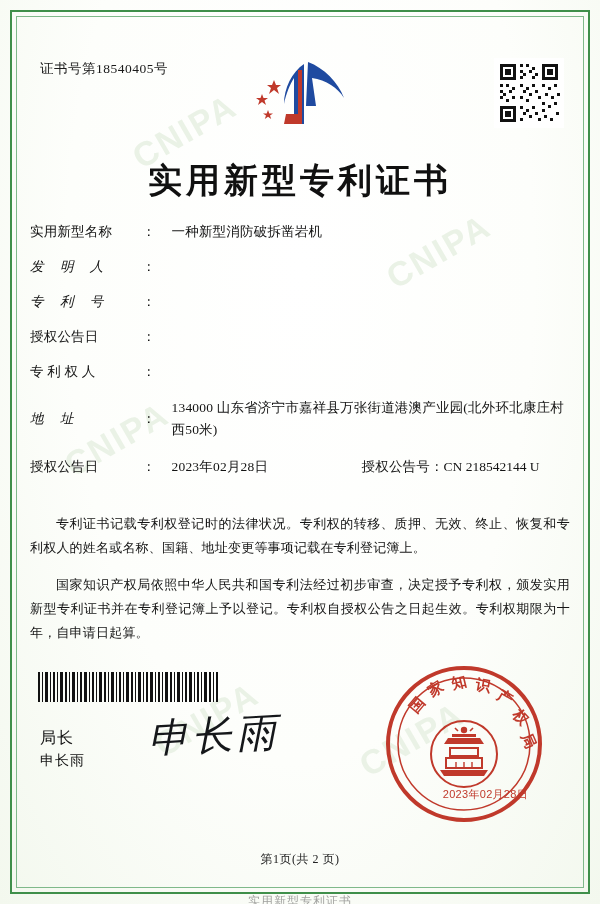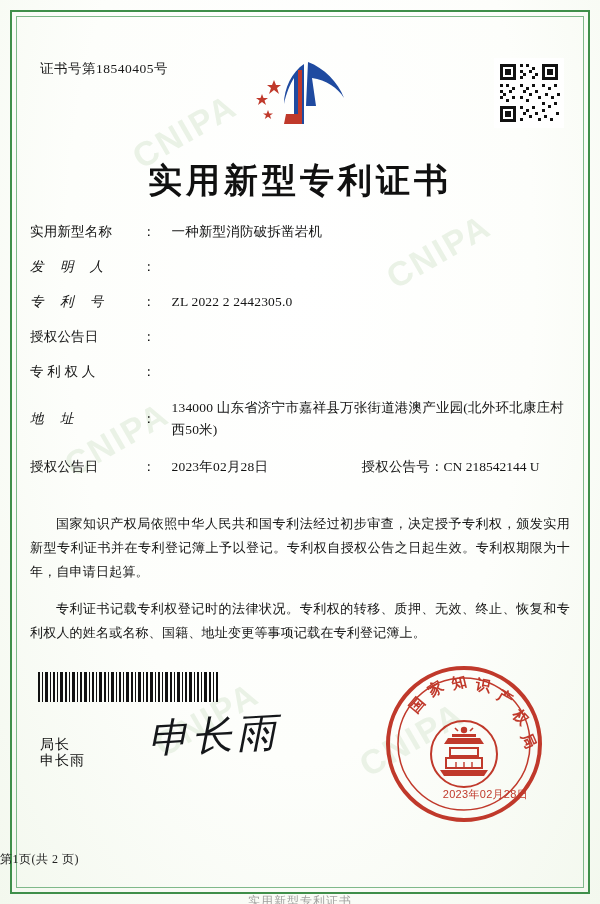--- a/index.html
+++ b/index.html
@@ -173,24 +173,23 @@
     top: 672px;
     width: 180px;
     height: 30px;
   }
 
   
   .sig-label {
     position: absolute;
     left: 40px;
     top: 728px;
-    font-size: 14px;
+    font-size: 16px;
     color: #111;
     letter-spacing: 1px;
-    margin-top: 8px;
   }
   .sig-name {
     position: absolute;
     left: 40px;
     top: 752px;
     font-size: 14px;
     color: #111;
     letter-spacing: 1px;
   }
   .handwriting {
@@ -222,20 +221,21 @@
     color: #c0392b;
     letter-spacing: 0.3px;
     font-family: "Liberation Sans", sans-serif;
   }
 
   .page-no {
     position: absolute;
     left: 0;
     bottom: 36px;
     width: 100%;
+    text-align: center;
     font-size: 12px;
     color: #222;
     letter-spacing: 0.5px;
     font-family: Liberation Serif, serif;
   }
   .bottom-cut {
     position: absolute;
     left: 0;
     bottom: -6px;
     width: 100%;
@@ -354,21 +354,20 @@
     </div>
 
     <div class="row">
       <span class="lbl spaced">发 明 人</span>
       <span class="colon">：</span>
     </div>
 
     <div class="row">
       <span class="lbl spaced">专 利 号</span>
       <span class="colon">：</span>
-      <span class="val">ZL 2022 2 2442305.0</span>
     </div>
 
     <div class="row">
       <span class="lbl">授权公告日</span>
       <span class="colon">：</span>
     </div>
 
     <div class="row">
       <span class="lbl">专 利 权 人</span>
       <span class="colon">：</span>
@@ -387,22 +386,22 @@
       <span class="grant-extra">
         <span class="lbl2">授权公告号</span>
         <span class="colon">：</span>
         <span>CN 218542144 U</span>
       </span>
     </div>
 
   </div>
 
   <div class="para-wrap">
+    <p class="para">专利证书记载专利权登记时的法律状况。专利权的转移、质押、无效、终止、恢复和专利权人的姓名或名称、国籍、地址变更等事项记载在专利登记簿上。</p>
     <p class="para">国家知识产权局依照中华人民共和国专利法经过初步审查，决定授予专利权，颁发实用新型专利证书并在专利登记簿上予以登记。专利权自授权公告之日起生效。专利权期限为十年，自申请日起算。</p>
-    <p class="para">专利证书记载专利权登记时的法律状况。专利权的转移、质押、无效、终止、恢复和专利权人的姓名或名称、国籍、地址变更等事项记载在专利登记簿上。</p>
   </div>
 
   <div class="barcode">
     <svg viewBox="0 0 180 30" width="180" height="30">
       <g fill="#111">
         <rect x="0" y="0" width="2" height="30"></rect>
           <rect x="4" y="0" width="1" height="30"></rect>
         <rect x="7" y="0" width="3" height="30"></rect>
           <rect x="12" y="0" width="1" height="30"></rect>
         <rect x="15" y="0" width="2" height="30"></rect>

